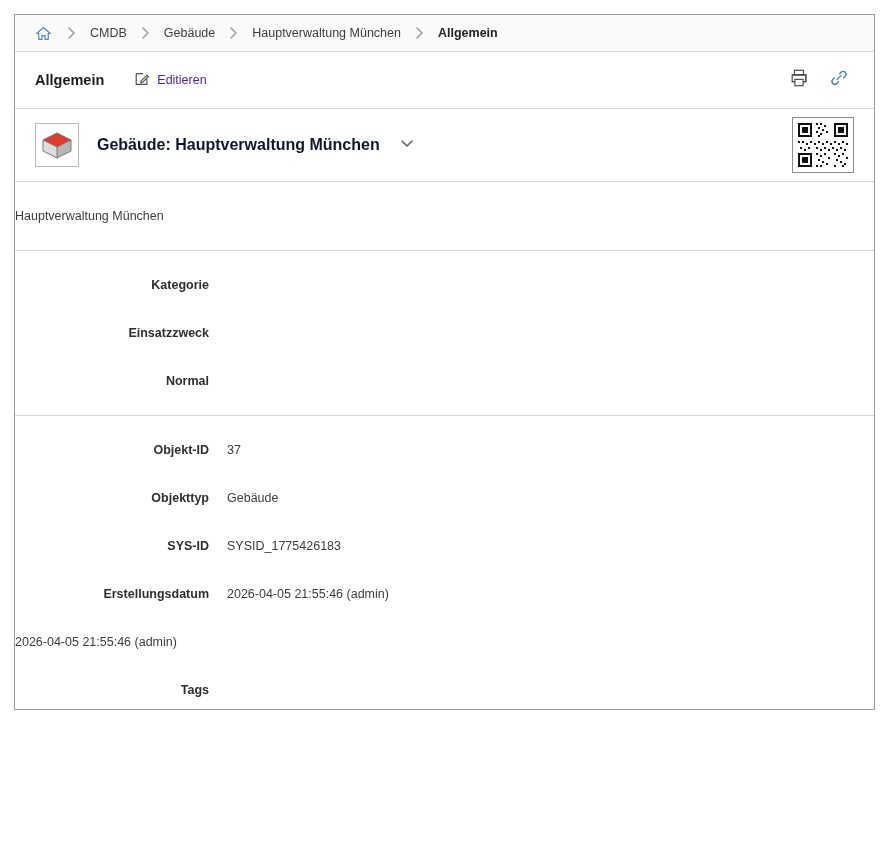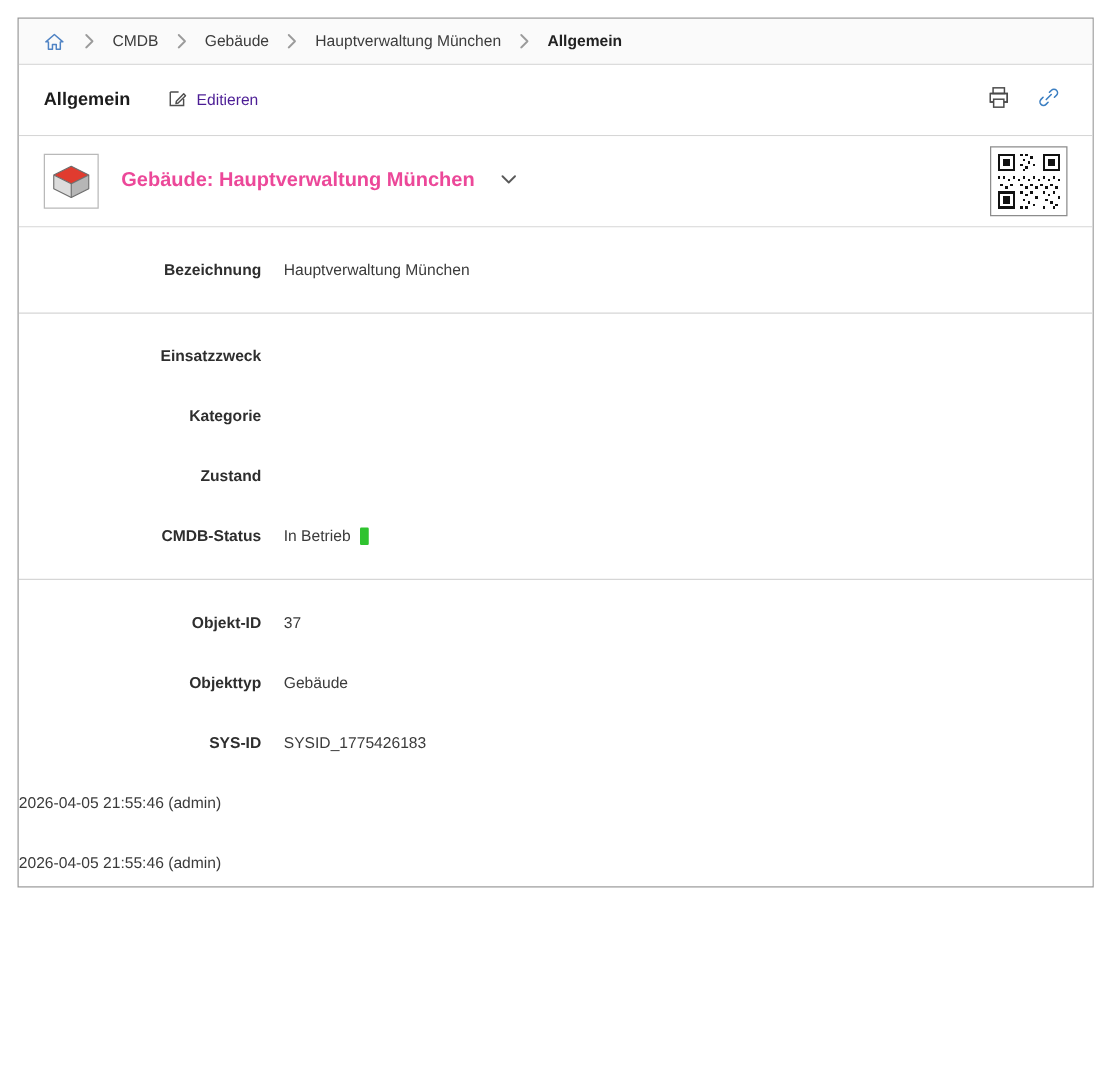--- a/index.html
+++ b/index.html
@@ -120,21 +120,21 @@
     background: #fff;
     display: flex;
     align-items: center;
     justify-content: center;
     margin-right: 18px;
     box-sizing: border-box;
   }
   .obj-title {
     font-size: 16px;
     font-weight: bold;
-    color: #ec4899;
+    color: #0f172a;
   }
   .chev-btn {
     width: 26px;
     height: 26px;
     margin-left: 14px;
     display: flex;
     align-items: center;
     justify-content: center;
   }
   .obj-header-spacer { flex: 1; }
@@ -351,51 +351,43 @@
           </g>
         </svg>
       </div>
     </div>
 
     <div class="body">
 
       <div class="group">
         <div class="group-pad-top"></div>
         <div class="row">
-          <div class="lbl">Bezeichnung</div>
           <div class="val">
               <span>Hauptverwaltung München</span>
             </div>
         </div>
         <div class="group-pad-bot"></div>
       </div>
 
       <div class="group">
         <div class="group-pad-top"></div>
         <div class="row">
+          <div class="lbl">Kategorie</div>
+          <div class="val">
+              <span></span>
+            </div>
+        </div>
+        <div class="row">
           <div class="lbl">Einsatzzweck</div>
           <div class="val">
               <span></span>
             </div>
         </div>
         <div class="row">
-          <div class="lbl">Kategorie</div>
-          <div class="val">
-              <span></span>
-            </div>
-        </div>
-        <div class="row">
-          <div class="lbl">Zustand</div>
-        </div>
-        <div class="row">
-          <div class="lbl">CMDB-Status</div>
-          <div class="val">
-            <span>In Betrieb</span>
-            <span class="status-chip"></span>
-          </div>
+          <div class="lbl">Normal</div>
         </div>
         <div class="group-pad-bot"></div>
       </div>
 
       <div class="group last">
         <div class="group-pad-top"></div>
         <div class="row">
           <div class="lbl">Objekt-ID</div>
           <div class="val">
               <span>37</span>
@@ -407,27 +399,34 @@
               <span>Gebäude</span>
             </div>
         </div>
         <div class="row">
           <div class="lbl">SYS-ID</div>
           <div class="val">
               <span>SYSID_1775426183</span>
             </div>
         </div>
         <div class="row">
+          <div class="lbl">Erstellungsdatum</div>
           <div class="val">
               <span>2026-04-05 21:55:46 (admin)</span>
             </div>
         </div>
         <div class="row">
           <div class="val">
               <span>2026-04-05 21:55:46 (admin)</span>
+            </div>
+        </div>
+        <div class="row">
+          <div class="lbl">Tags</div>
+          <div class="val">
+              <span></span>
             </div>
         </div>
         <div class="row">
           <div class="lbl">Beschreibung</div>
         </div>
         <div class="group-pad-bot"></div>
       </div>
 
     </div>
   </div>

